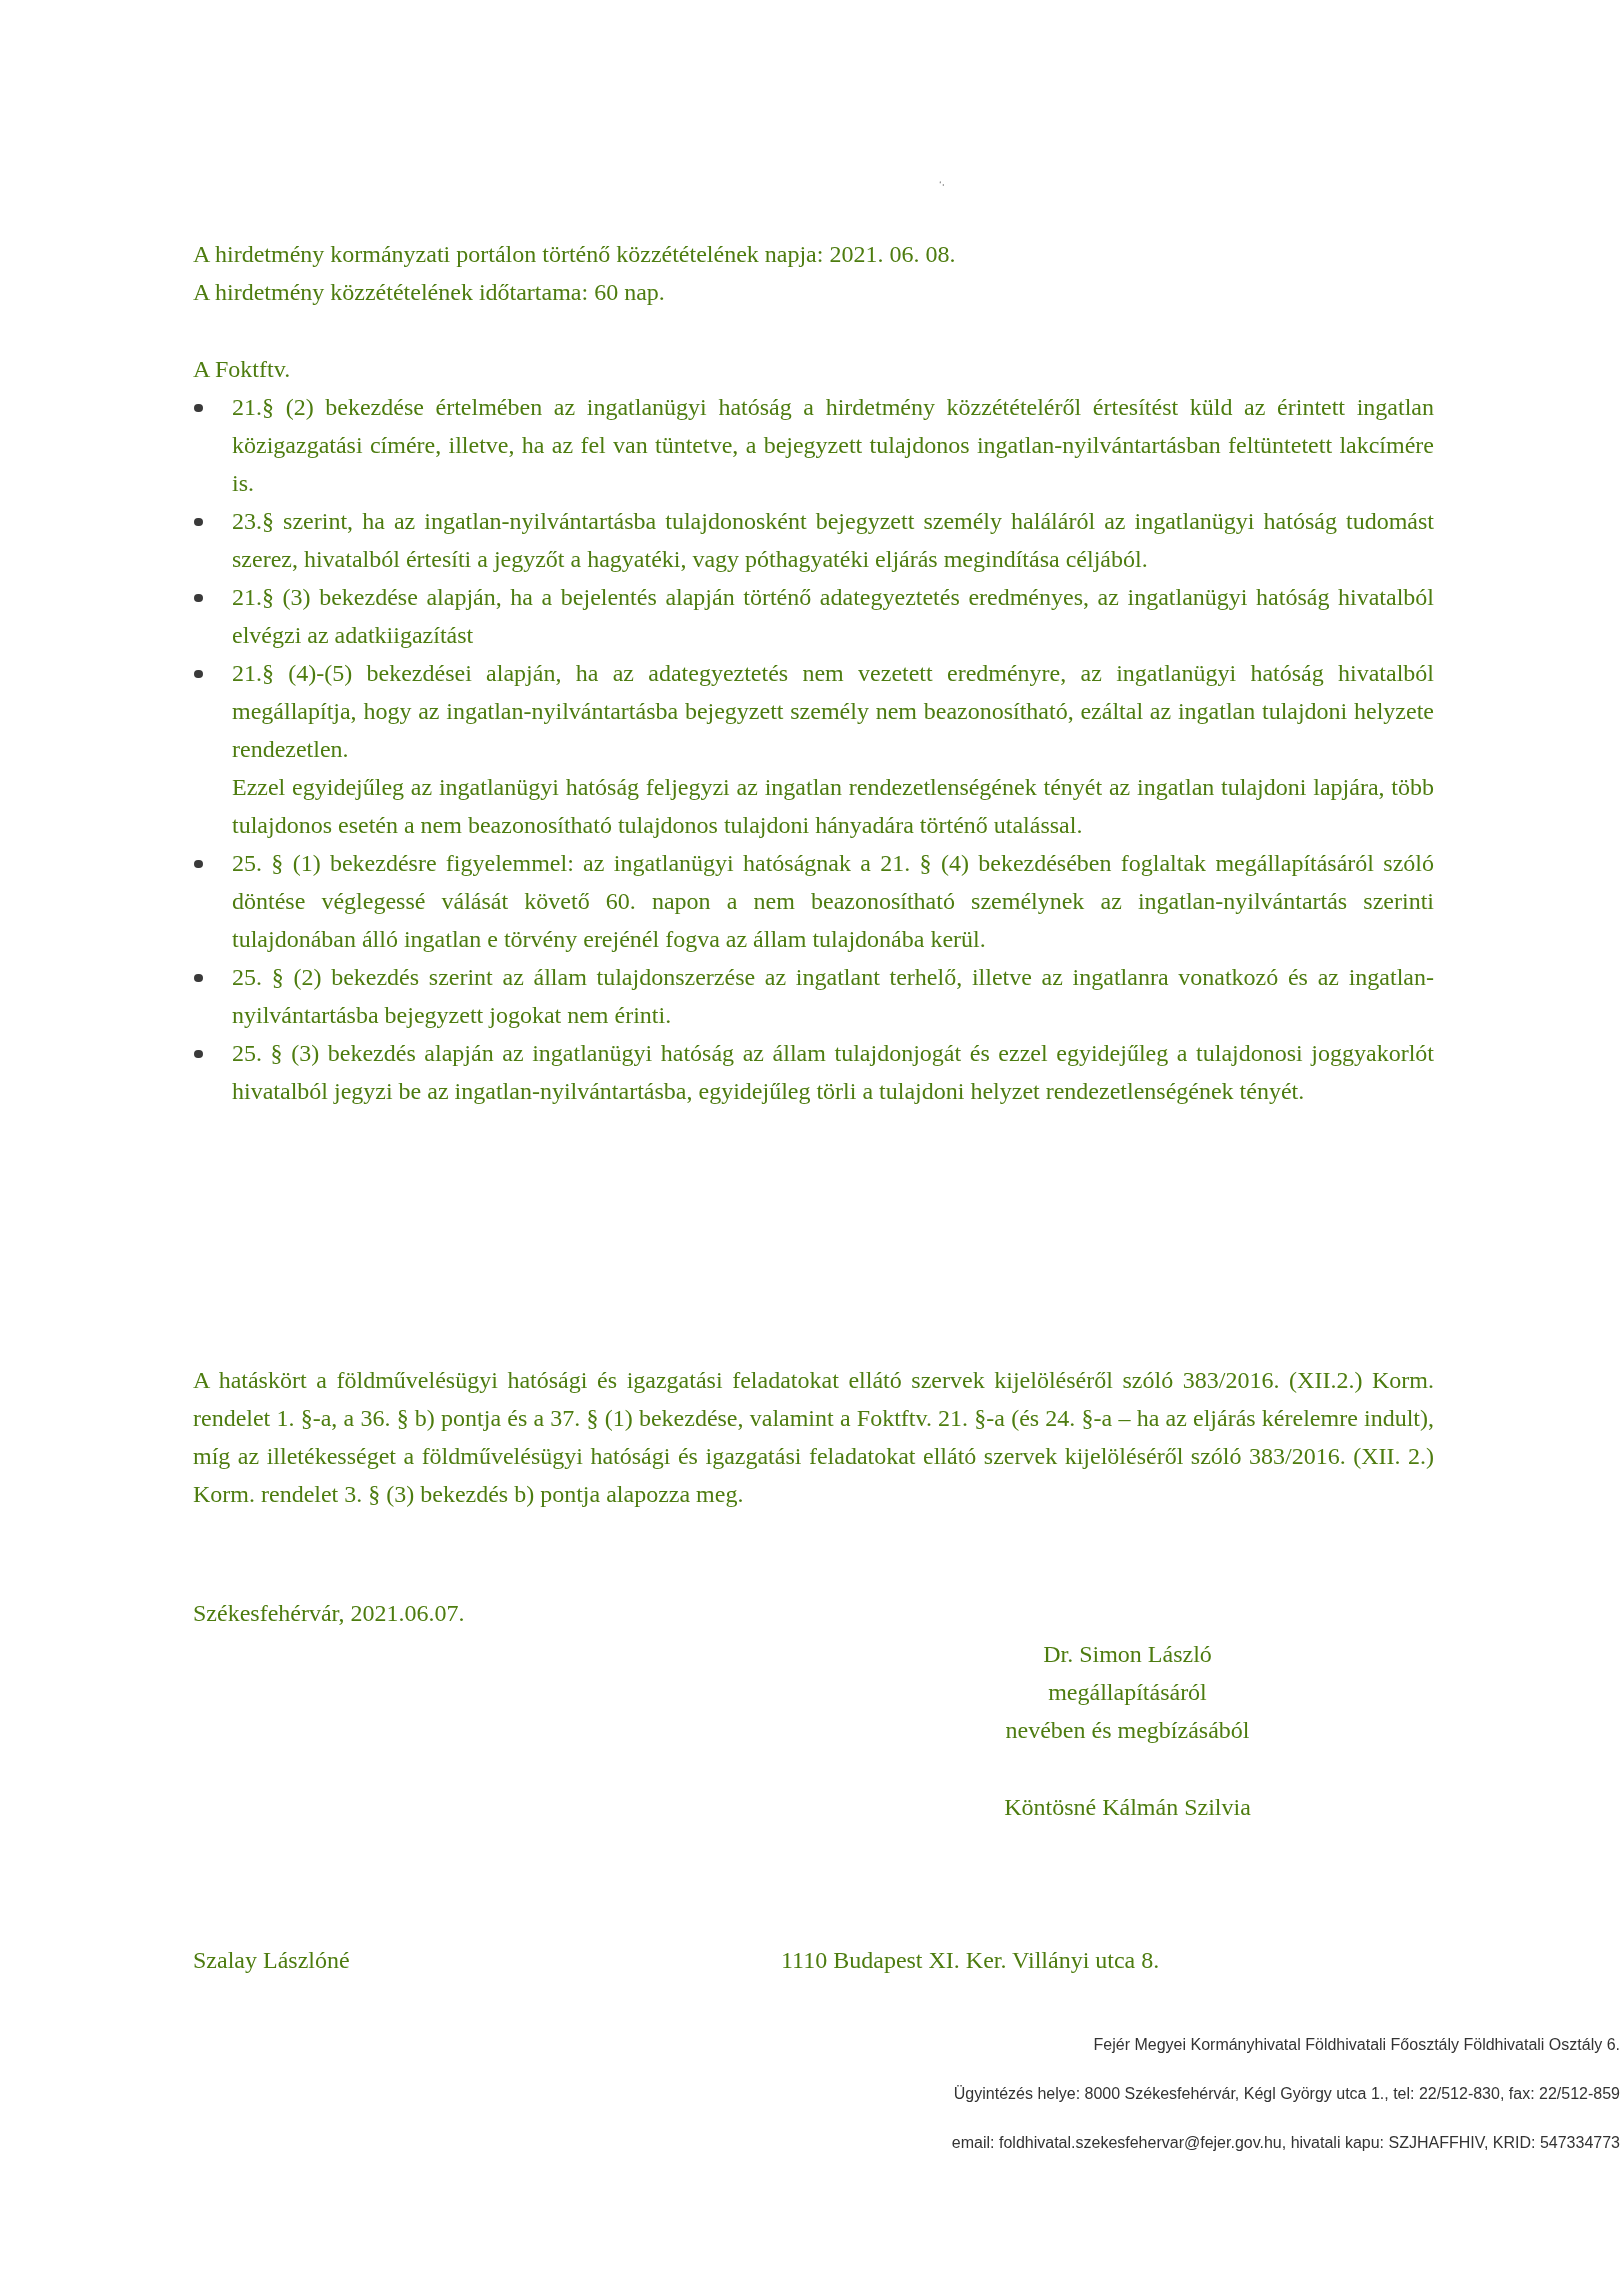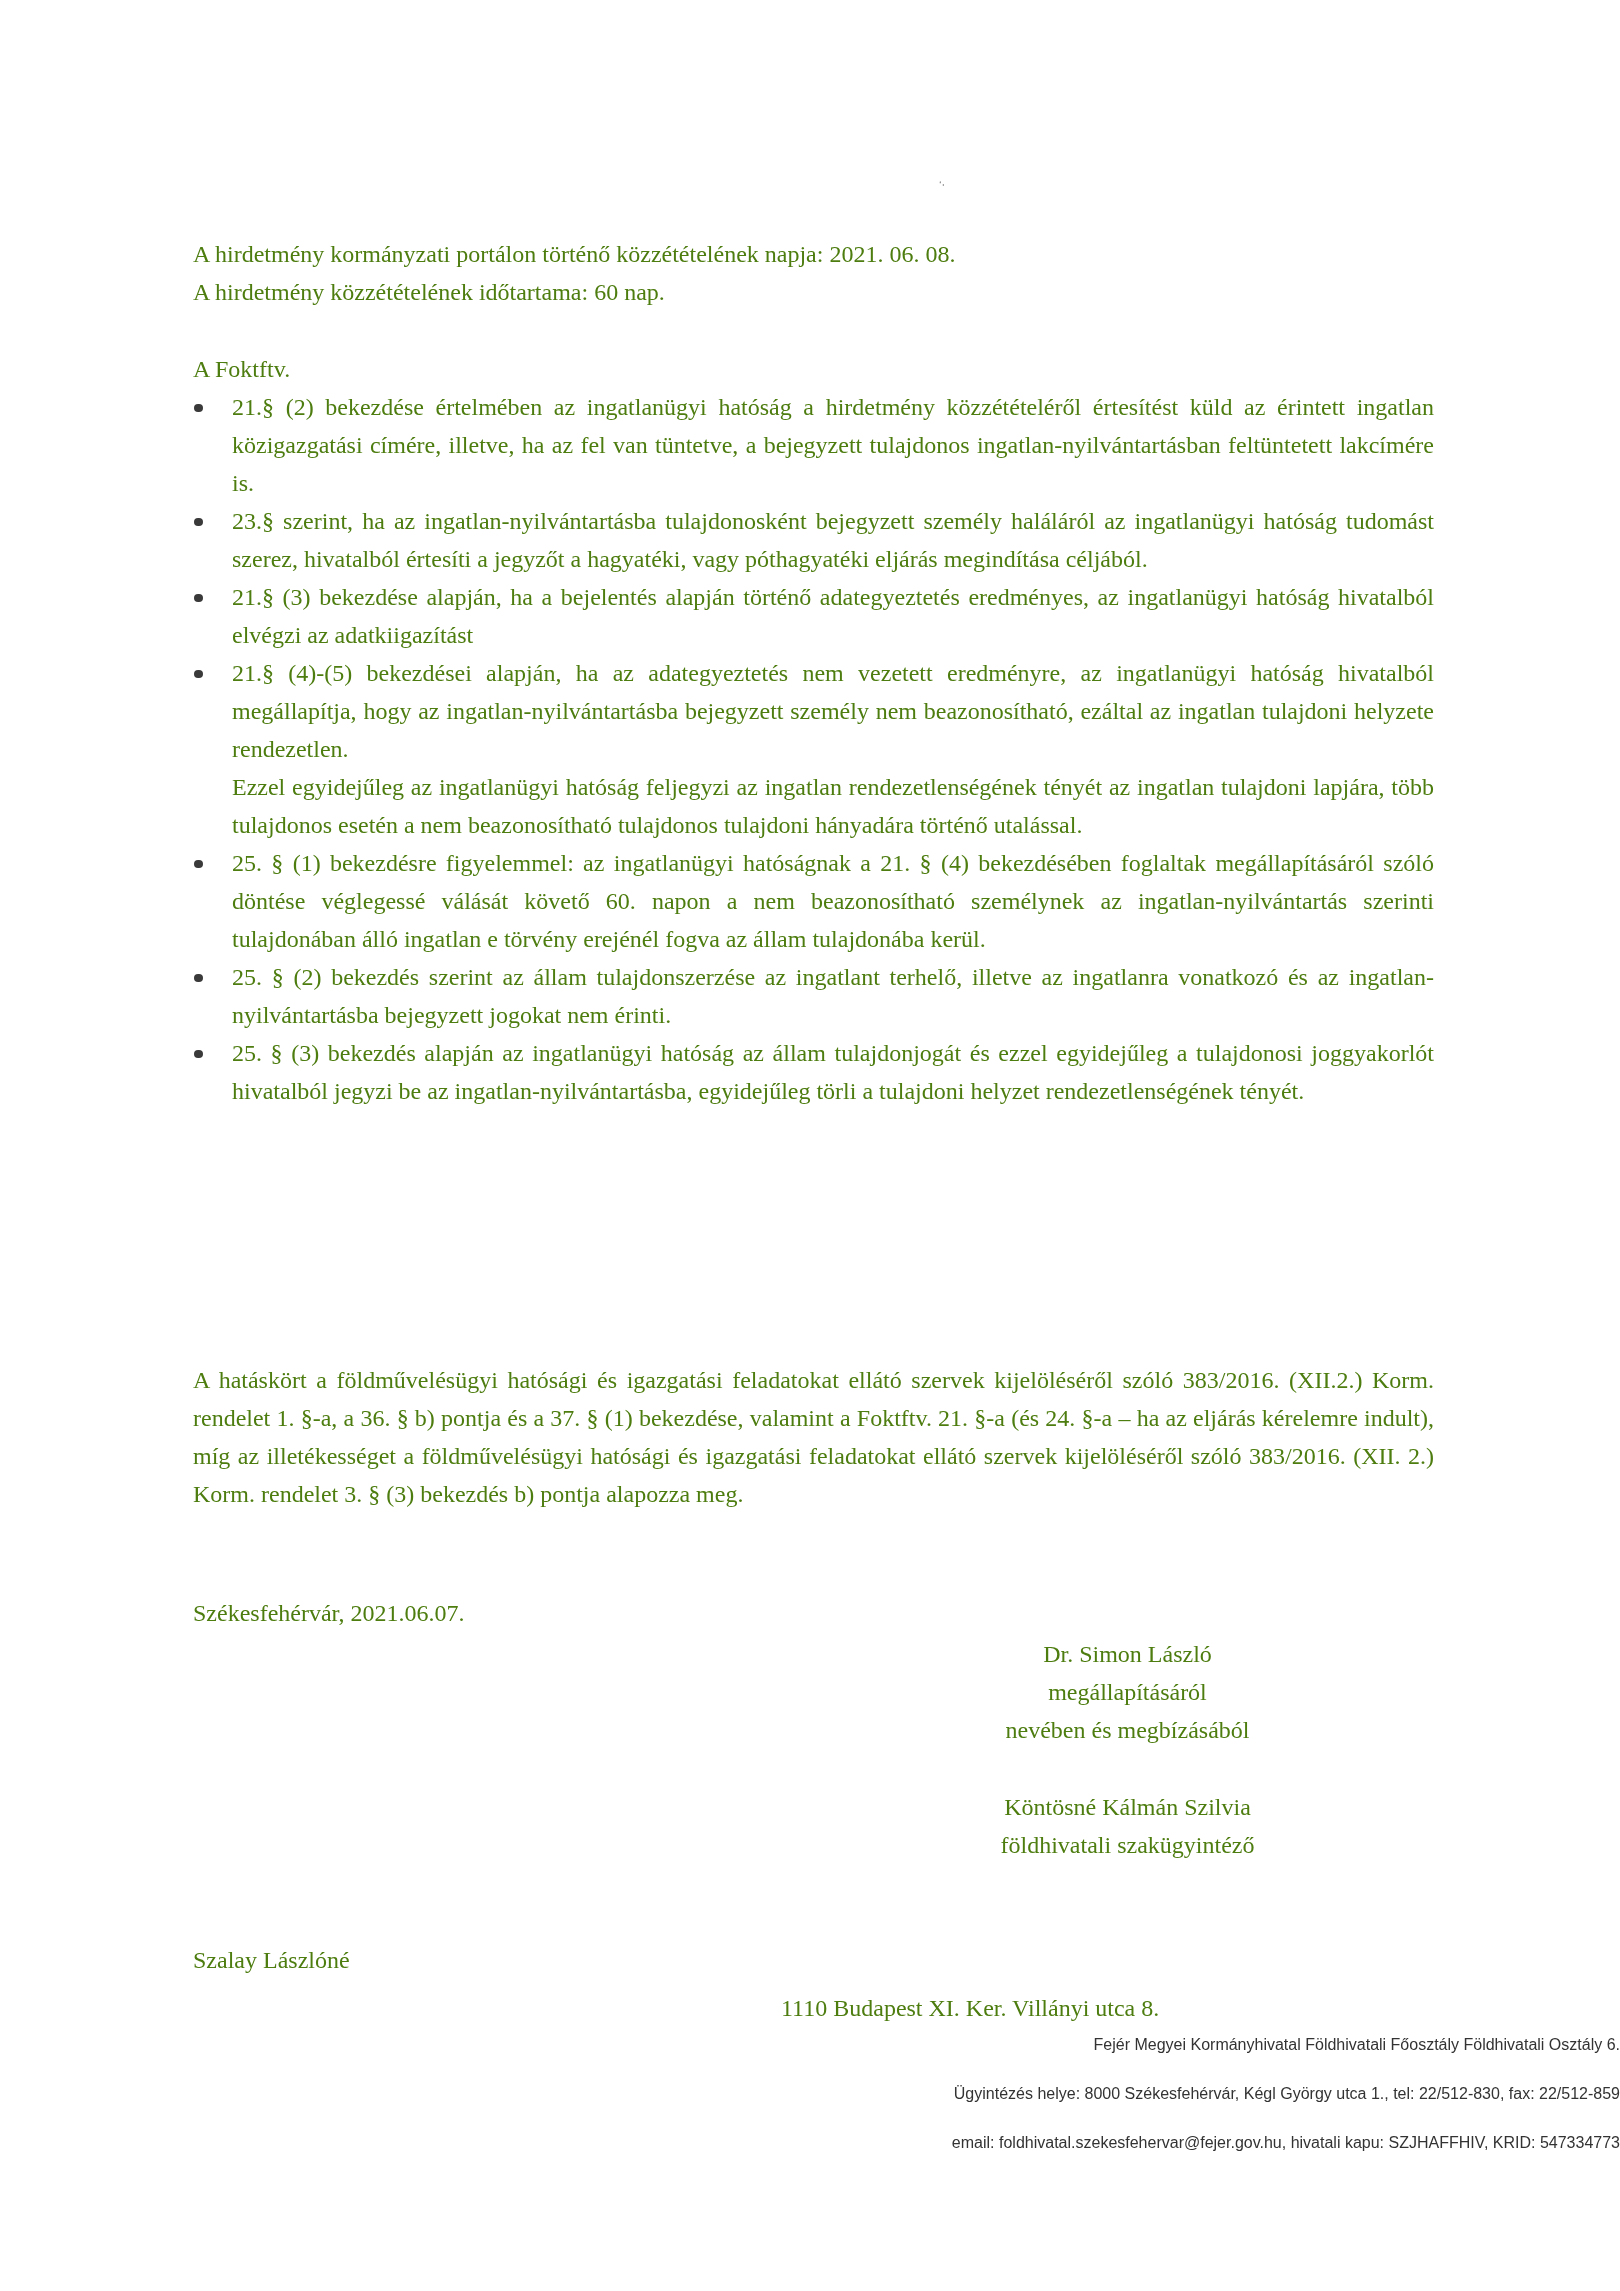--- a/index.html
+++ b/index.html
@@ -14,21 +14,21 @@
   .bullets li { position: relative; padding-left: 39px; text-align: justify; }
   .bullets li .dot { position: absolute; left: 1px; top: 15.7px; width: 8.8px; height: 8.8px; border-radius: 50%; background: #3a3a3a; }
   .bullets li p { margin: 0; text-align: justify; }
   .para { position: absolute; left: 193px; top: 1361px; width: 1241px; text-align: justify; margin: 0; }
   .place-date { position: absolute; left: 193px; top: 1594px; white-space: nowrap; }
   .sig { position: absolute; left: 902px; width: 451px; text-align: center; }
   .sig div { white-space: nowrap; }
   .sig1 { top: 1635px; }
   .sig2 { top: 1788px; text-align: center; }
   .recipient-name { position: absolute; left: 193px; top: 1941px; white-space: nowrap; }
-  .recipient-addr { position: absolute; left: 781px; top: 1941px; white-space: nowrap; margin-top: 48px; }
+  .recipient-addr { position: absolute; left: 781px; top: 1941px; white-space: nowrap; }
   .footer { position: absolute; left: 0; width: 1620px; text-align: right; font-family: "Liberation Sans", sans-serif; font-size: 16px; color: #333333; white-space: nowrap; }
   .f1 { top: 2036px; }
   .f2 { top: 2085px; }
   .f3 { top: 2134px; }
 </style>
 </head>
 <body>
 
 <div class="page">
 
@@ -78,21 +78,20 @@
   <div class="place-date serif">Székesfehérvár, 2021.06.07.</div>
 
   <div class="sig sig1 serif">
     <div>Dr. Simon László</div>
     <div>megállapításáról</div>
     <div>nevében és megbízásából</div>
   </div>
 
   <div class="sig sig2 serif">
     <div>Köntösné Kálmán Szilvia</div>
-    <div>földhivatali szakügyintéző</div>
   </div>
 
   <div class="recipient-name serif">Szalay Lászlóné</div>
   <div class="recipient-addr serif">1110 Budapest XI. Ker. Villányi utca 8.</div>
 
   <div class="footer f1">Fejér Megyei Kormányhivatal Földhivatali Főosztály Földhivatali Osztály 6.</div>
   <div class="footer f2">Ügyintézés helye: 8000 Székesfehérvár, Kégl György utca 1., tel: 22/512-830, fax: 22/512-859</div>
   <div class="footer f3">email: foldhivatal.szekesfehervar@fejer.gov.hu, hivatali kapu: SZJHAFFHIV, KRID: 547334773</div>
 
 </div>

